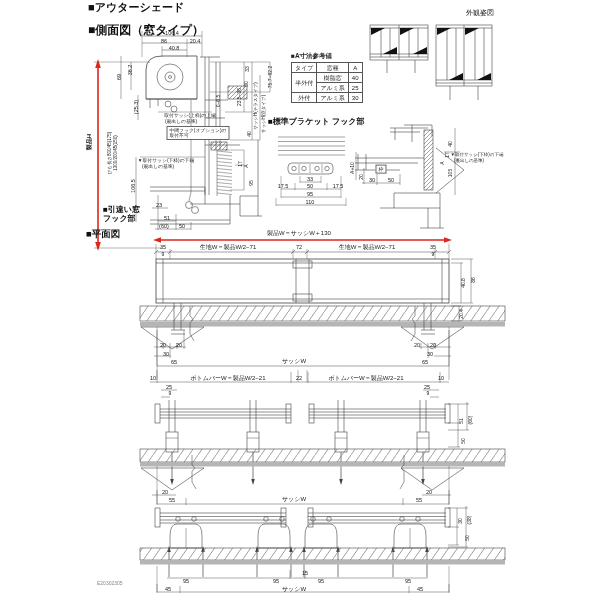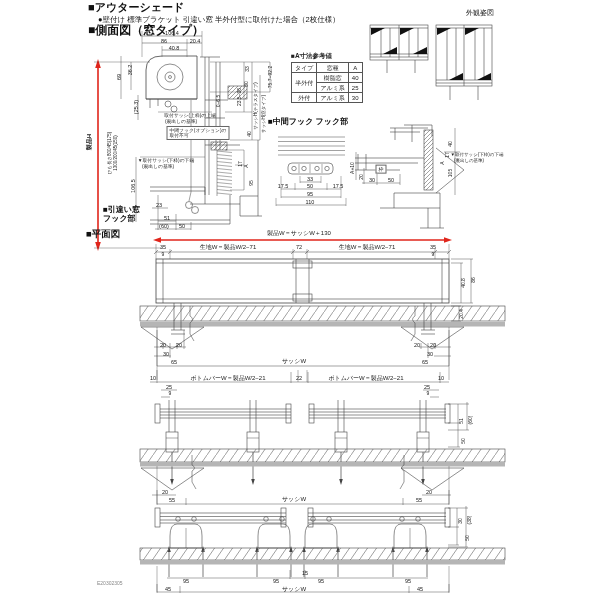--- a/index.html
+++ b/index.html
@@ -182,26 +182,25 @@
     </g>
 
     <g class="red-group" style="color: rgb(224, 37, 27);">
       <line x1="158" y1="240" x2="447" y2="240" stroke="currentColor" stroke-width="1.6"></line>
       <path d="M153,240 L161,237.2 V242.8 Z" fill="currentColor" stroke="none"></path>
       <path d="M452,240 L444,237.2 V242.8 Z" fill="currentColor" stroke="none"></path>
     </g>
   </svg>
 
   <div class="t t-main">■アウターシェード</div>
-  <div class="t t-sub">●壁付け 標準ブラケット 引違い窓 半外付型に取付けた場合（2枚仕様）</div>
   <div class="t t-side">■側面図（窓タイプ）</div>
   <div class="t t-appear">外観姿図</div>
   <div class="t t-whook">■引違い窓
  フック部</div>
-  <div class="t t-thook">■中間フック フック部</div>
+  <div class="t t-thook">■標準ブラケット フック部</div>
   <div class="t t-plan">■平面図</div>
   <div class="t t-dno">E20302305</div>
 
   <div class="a-table">
     <div class="a-title">■A寸法参考値</div>
     <table>
       <tbody>
           <tr>
         <th>タイプ</th>
         <th>窓種</th>

